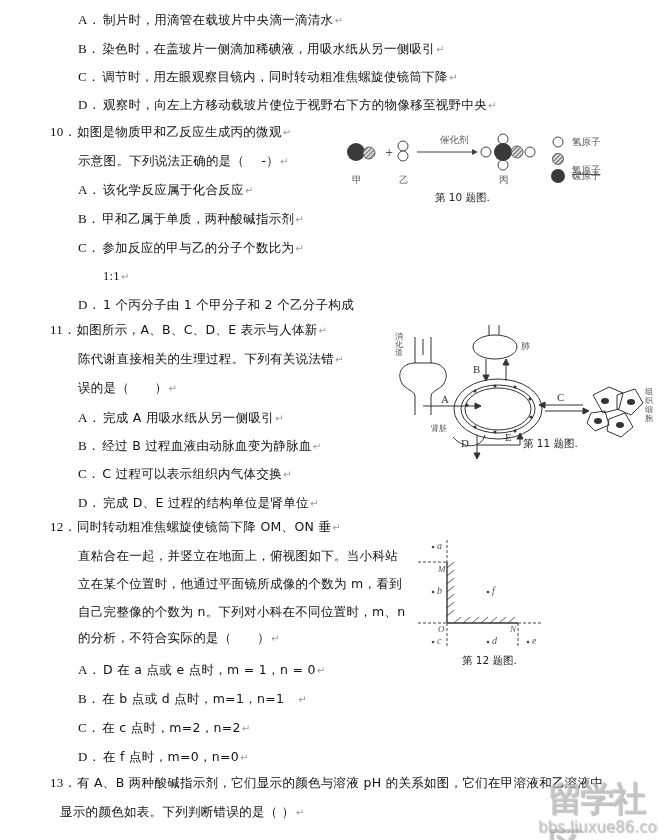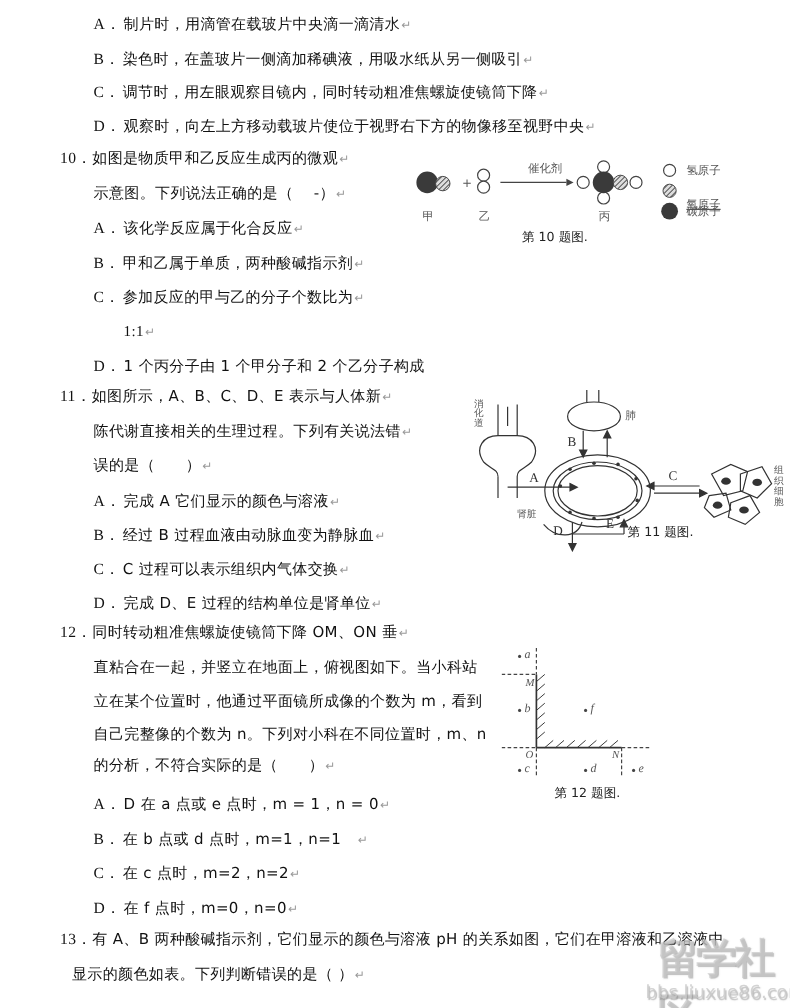--- a/index.html
+++ b/index.html
@@ -106,21 +106,21 @@
 <div class="line" style="left:50px;top:322px;">
   <span class="qnum">11．</span><span>如图所示，A、B、C、D、E 表示与人体新</span><span class="pm">↵</span>
 </div>
 <div class="line" style="left:78px;top:351px;">
   <span>陈代谢直接相关的生理过程。下列有关说法错</span><span class="pm">↵</span>
 </div>
 <div class="line" style="left:78px;top:380px;">
   <span>误的是（　　）</span><span class="pm">↵</span>
 </div>
 <div class="line" style="left:78px;top:410px;">
-  <span class="lbl">A．</span><span>完成 A 它们显示的颜色与溶液</span><span class="pm">↵</span>
+  <span class="lbl">A．</span><span>完成 A 用吸水纸从另一侧吸引</span><span class="pm">↵</span>
 </div>
 <div class="line" style="left:78px;top:438px;">
   <span class="lbl">B．</span><span>经过 B 过程血液由动脉血变为静脉血</span><span class="pm">↵</span>
 </div>
 <div class="line" style="left:78px;top:466px;">
   <span class="lbl">C．</span><span>C 过程可以表示组织内气体交换</span><span class="pm">↵</span>
 </div>
 <div class="line" style="left:78px;top:495px;">
   <span class="lbl">D．</span><span>完成 D、E 过程的结构单位是肾单位</span><span class="pm">↵</span>
 </div>

